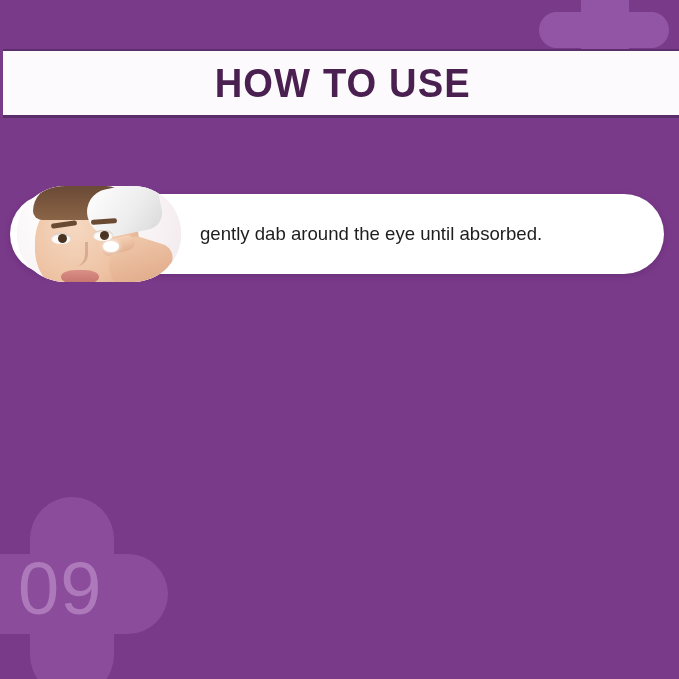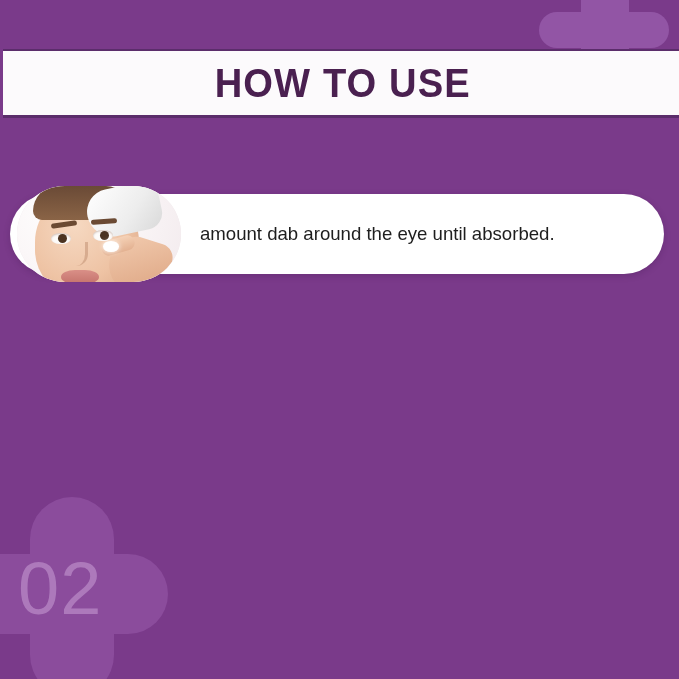--- a/index.html
+++ b/index.html
@@ -255,24 +255,24 @@
         <div class="pupil r"></div>
         <div class="face-nose"></div>
         <div class="face-mouth"></div>
         <div class="hand"></div>
         <div class="finger"></div>
         <div class="face-cream"></div>
       </div>
     </div>
 
     <div id="step-text">
-      <span class="line">amount dab around the eye until absorbed.</span>
+      <span class="line">gently dab around the eye until absorbed.</span>
     </div>
 
   </div>
 
   <div class="deco-cross" id="deco-bottom-left">
     <div class="deco-bar bar-v"></div>
     <div class="deco-bar bar-h"></div>
-    <div class="deco-number">02</div>
+    <div class="deco-number">09</div>
   </div>
 
 </div>
 
 </body></html>

